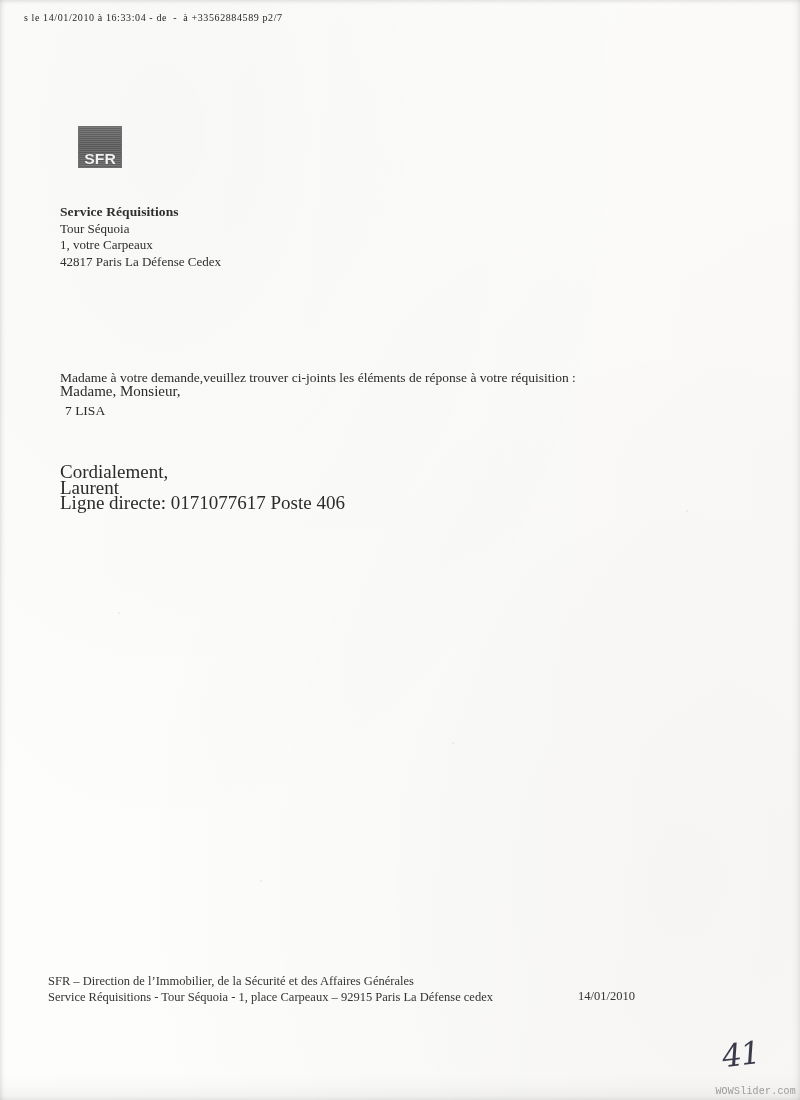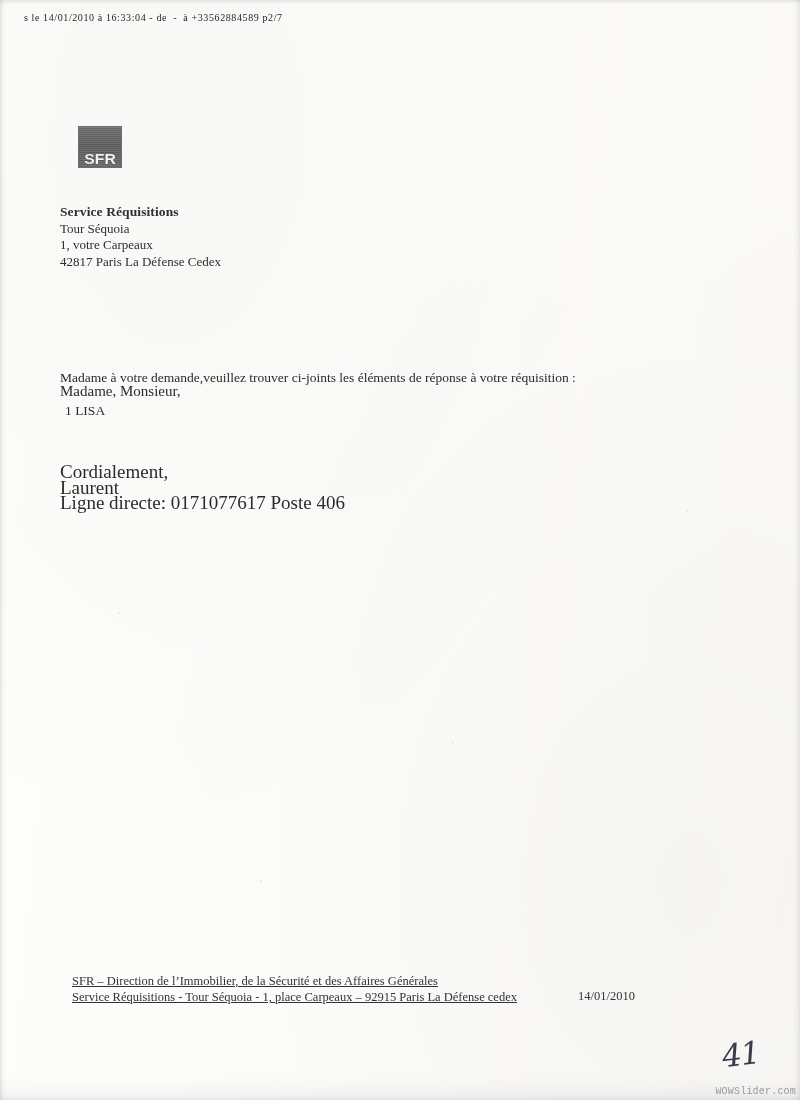--- a/index.html
+++ b/index.html
@@ -129,26 +129,25 @@
   #footer-rule {
     position: absolute;
     left: 60px;
     top: 968px;
     width: 650px;
     height: 0;
     border: 0;
   }
   #footer {
     position: absolute;
-    left: 72px;
+    left: 48px;
     top: 973px;
     line-height: 16px;
     font-size: 12.5px;
     color: #333;
-    text-decoration: underline;
   }
   #footer-date {
     position: absolute;
     left: 578px;
     top: 989px;
     font-size: 12.5px;
     color: #333;
   }
 
   
@@ -199,21 +198,21 @@
     <div class="dept">Service Réquisitions</div>
     <div class="line">Tour Séquoia</div>
     <div class="line">1, votre Carpeaux</div>
     <div class="line">42817 Paris La Défense Cedex</div>
   </div>
 
   <div id="salutation">Madame, Monsieur,</div>
 
   <div id="intro">Madame à votre demande,veuillez trouver ci-joints les éléments de réponse à votre réquisition :</div>
 
-  <div id="attachment">1 LISA</div>
+  <div id="attachment">7 LISA</div>
 
   <div id="closing">
     <div>Cordialement,</div>
     <div>Laurent</div>
     <div>Ligne directe: 0171077617 Poste 406</div>
   </div>
 
   <hr id="footer-rule">
 
   <div id="footer">

